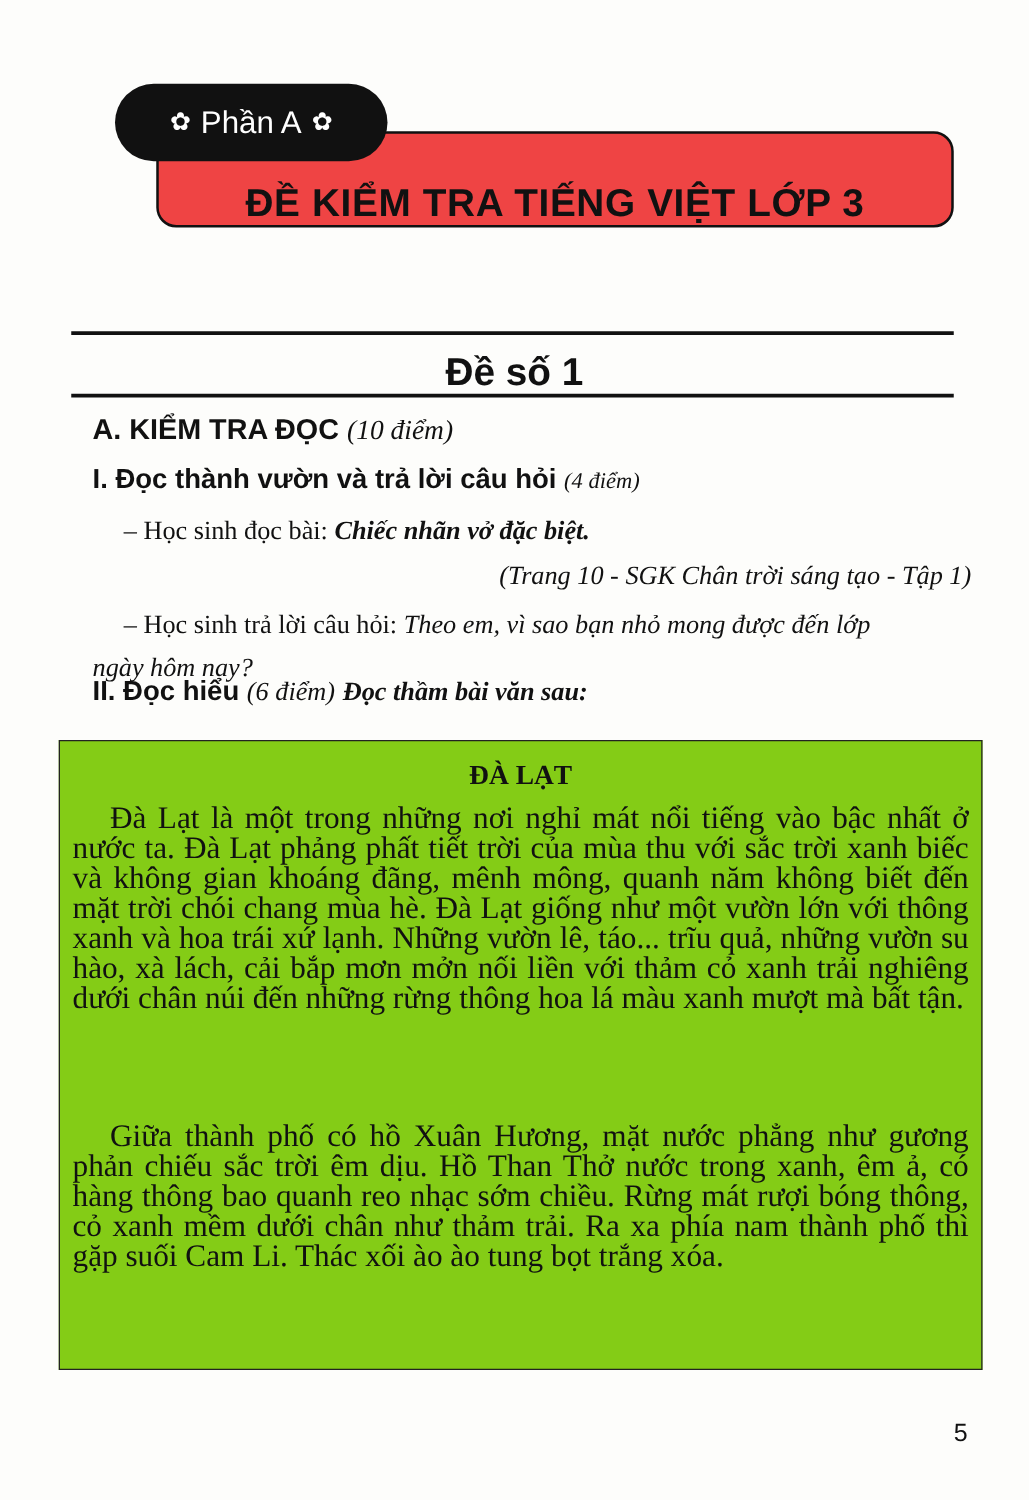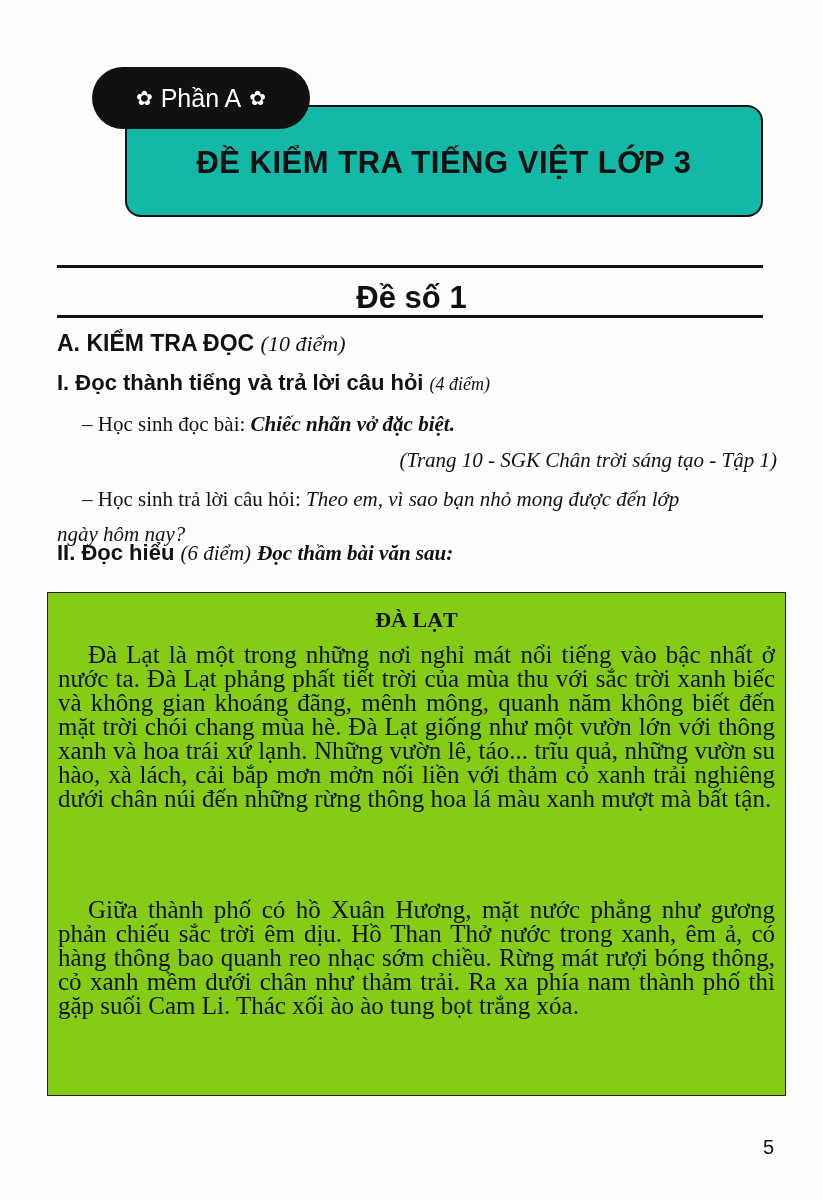--- a/index.html
+++ b/index.html
@@ -4,23 +4,23 @@
 <style>
   html, body { margin: 0; padding: 0; }
   body {
     width: 823px; height: 1200px; background: #fdfdfb; position: relative;
     overflow: hidden; color: #111;
     font-family: "Liberation Serif", serif;
   }
 
   
   .title-box {
-    position: absolute; left: 125px; top: 105px; width: 638px; height: 112px;
+    position: absolute; left: 125px; top: 105px; width: 638px; height: 77px;
     border: 2.5px solid #111; border-radius: 16px; box-sizing: border-box;
-    background: #14b8a6;
+    background: #ef4444;
   }
   .title-text {
     position: absolute; left: 0; right: 0; top: 38px; text-align: center;
     font-family: "Liberation Sans", sans-serif; font-weight: bold; font-size: 31px;
     letter-spacing: 0.5px; color: #111;
   }
   .pill {
     position: absolute; left: 92px; top: 67px; width: 218px; height: 62px;
     background: #111; border-radius: 31px; color: #fff;
     display: flex; align-items: center; justify-content: center; gap: 8px;
@@ -29,21 +29,21 @@
   .flower { font-size: 20px; line-height: 1; }
 
   
   .rule { position: absolute; left: 57px; width: 706px; height: 3px; background: #111; }
 
   .exam-no {
     position: absolute; left: 0; right: 0; top: 280px; text-align: center;
     font-family: "Liberation Sans", sans-serif; font-weight: bold; font-size: 31px;
   }
 
-  .line { position: absolute; white-space: nowrap; }
+  .line { position: absolute; white-space: nowrap; margin-left: 17px; }
   .h-sans { font-family: "Liberation Sans", sans-serif; font-weight: bold; font-size: 22px; }
   .it { font-style: italic; font-family: "Liberation Serif", serif; font-weight: normal; }
   .bi { font-style: italic; font-weight: bold; }
   .body-txt { font-size: 21px; }
 
   
   .reading-box {
     position: absolute; left: 47px; top: 592px; width: 739px; height: 504px;
     border: 1.5px solid #222; box-sizing: border-box; background: #84cc16;
   }
@@ -80,21 +80,21 @@
 <div class="rule" style="top:265px;"></div>
 <div class="exam-no">Đề số 1</div>
 <div class="rule" style="top:315px;"></div>
 
 <div class="line h-sans" style="left:57px; top:330px; font-size:23px;">
   <span>A. KIỂM TRA ĐỌC</span>
   <span class="it" style="font-size:22px;">(10 điểm)</span>
 </div>
 
 <div class="line h-sans" style="left:57px; top:370px;">
-  <span>I. Đọc thành tiếng và trả lời câu hỏi</span>
+  <span>I. Đọc thành vườn và trả lời câu hỏi</span>
   <span class="it" style="font-size:18px;">(4 điểm)</span>
 </div>
 
 <div class="line body-txt" style="left:82px; top:412px;">
   <span>– Học sinh đọc bài: </span><span class="bi">Chiếc nhãn vở đặc biệt.</span>
 </div>
 <div class="line body-txt it" style="right:46px; top:448px;">(Trang 10 - SGK Chân trời sáng tạo - Tập 1)</div>
 
 <div class="line body-txt" style="left:82px; top:487px;">
   <span>– Học sinh trả lời câu hỏi: </span><span class="it">Theo em, vì sao bạn nhỏ mong được đến lớp</span>

